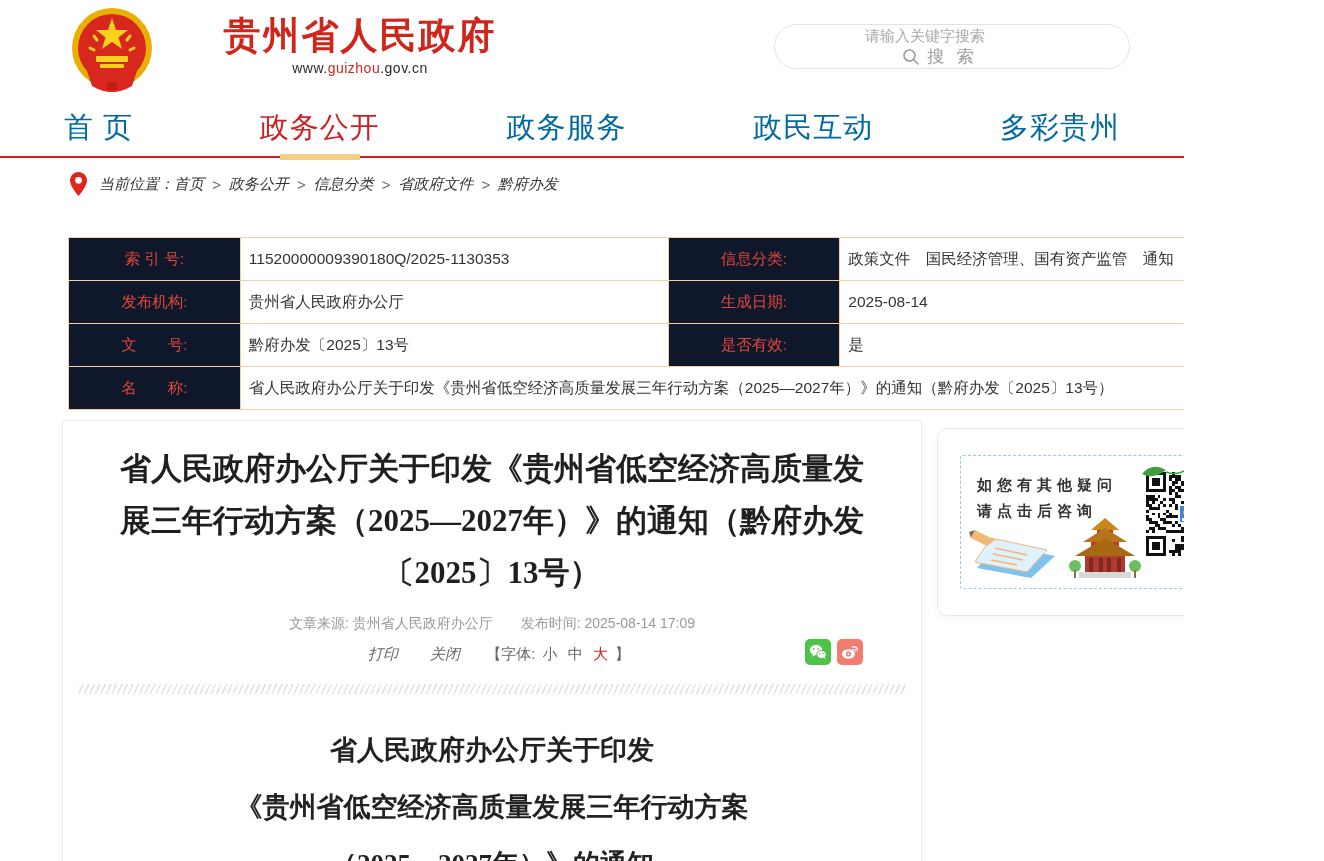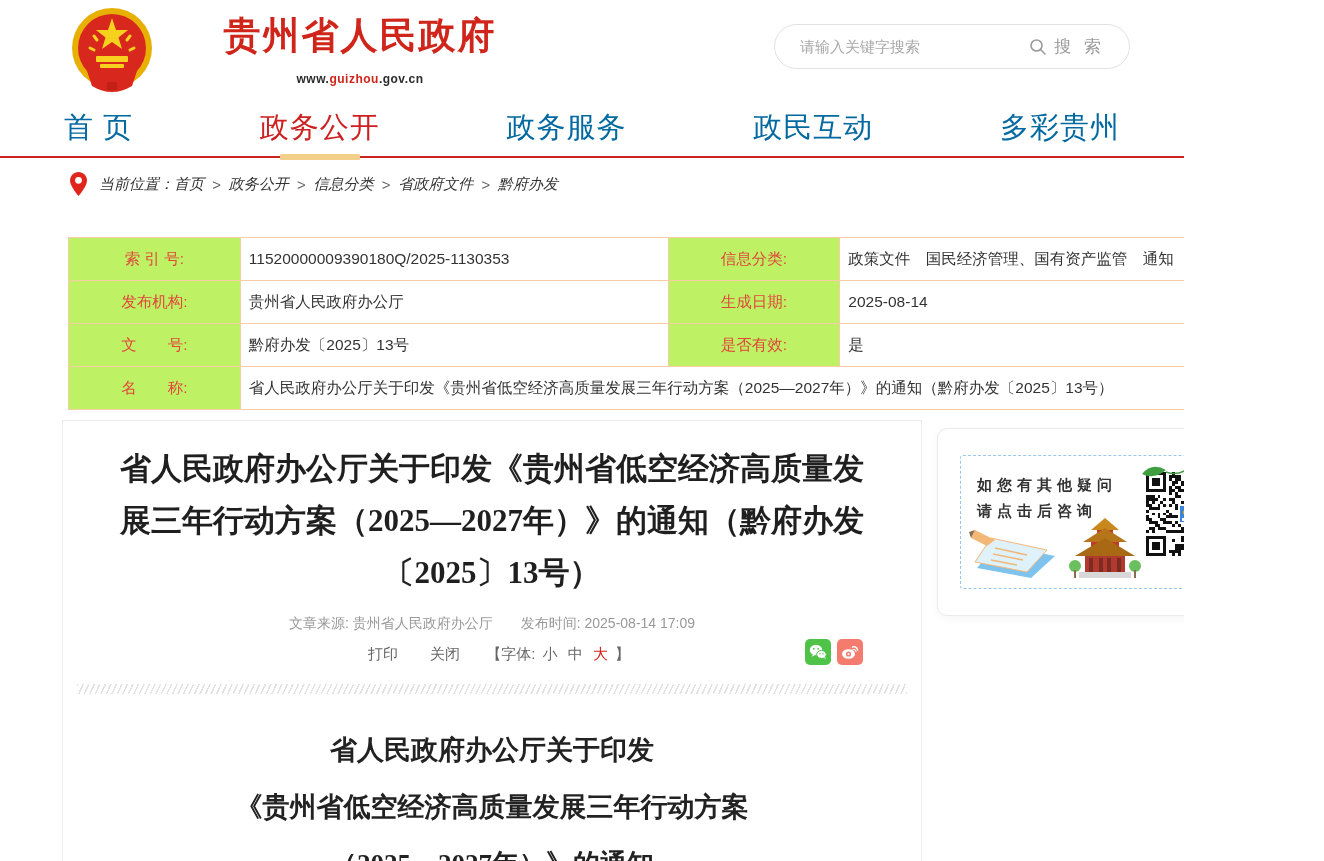--- a/index.html
+++ b/index.html
@@ -5,23 +5,23 @@
   * { margin:0; padding:0; box-sizing:border-box; }
   html,body { background:#fff; }
   body { font-family:"Liberation Sans","DejaVu Sans",sans-serif; color:#333; }
   .page { position:relative; width:1184px; height:861px; background:#fff; overflow:hidden; }
 
   
   .header { position:absolute; top:0; left:0; width:100%; height:100px; background:#fff; }
   .logo { position:absolute; left:66px; top:6px; width:92px; height:88px; }
   .site-title-block { position:absolute; left:150px; top:14px; width:420px; text-align:center; }
   .site-name { font-size:37px; font-weight:bold; color:#d0251b; letter-spacing:2px; line-height:44px; }
-  .site-url { font-size:12px; font-weight:bold; color:#2b2b2b; margin-top:14px; letter-spacing:.5px;}
+  .site-url { font-size:14px; font-weight:normal; color:#2b2b2b; margin-top:2px; letter-spacing:.5px;}
   .site-url .hl { color:#d0251b; }
-  .search-box { position:absolute; right:54px; top:24px; width:356px; height:45px; border:1px solid #e2e2e2; border-radius:23px; background:#fff; display:flex; align-items:center; }
+  .search-box { position:absolute; right:54px; top:24px; width:356px; height:45px; border:1px solid #e2e2e2; border-radius:23px; background:#fff; display:flex; align-items:center;flex-direction:column; }
   .search-input { flex:1; border:none; outline:none; background:transparent; font-size:15px; color:#333; padding-left:25px; font-family:inherit; }
   .search-input::placeholder { color:#a9a9a9; }
   .search-btn { display:flex; align-items:center; gap:7px; padding-right:24px; color:#9b9b9b; font-size:17px; letter-spacing:4px; cursor:pointer; white-space:nowrap; }
 
   
   .nav { position:absolute; top:100px; left:0; width:100%; height:58px; border-bottom:2px solid #cd2121; }
   .nav-inner { display:flex; justify-content:space-between; align-items:center; height:100%; padding:0 64px; }
   .nav-item { position:relative; font-size:29px; color:#0369a1; letter-spacing:1px; cursor:pointer; height:100%; display:flex; align-items:center; }
   .nav-item.active { color:#cd2121; }
   .nav-item.active .nav-underline { position:absolute; bottom:-4px; left:50%; transform:translateX(-50%); width:80px; height:6px; background:#f2cf8b; border-radius:1px; }
@@ -29,31 +29,31 @@
   
   .breadcrumb { position:absolute; top:172px; left:70px; display:flex; align-items:center; font-size:15px; color:#333;font-style:italic; }
   .pin { width:17px; height:24px; margin-right:12px; }
   .crumb-sep { margin:0 8px; color:#666; }
   .crumb { cursor:pointer; }
 
   
   .meta-table { position:absolute; left:68px; top:237px; width:1194px; border-top:1px solid #f7cda5; border-left:1px solid #f7cda5; font-size:15.5px; }
   .mrow { display:flex; }
   .mcell { border-right:1px solid #f7cda5; border-bottom:1px solid #f7cda5; height:43px; display:flex; align-items:center; }
-  .mlabel { width:172px; background:#bef264; color:#e2463c; justify-content:center; white-space:pre; }
+  .mlabel { width:172px; background:#0f172a; color:#e2463c; justify-content:center; white-space:pre; }
   .mvalue { padding-left:8px; color:#333; background:#fff; }
   .w-v1 { width:428px; } .w-v2 { width:422px; } .w-vfull { width:1022px; }
 
   
   .article-panel { position:absolute; left:62px; top:420px; width:860px; height:441px; background:#fff; border:1px solid #ededed; border-bottom:none; }
   .article-title { margin:22px 52px 0; text-align:center; font-family:"Liberation Serif","DejaVu Serif",serif; font-weight:bold; font-size:31px; line-height:52px; color:#1f1f1f; }
   .article-meta { margin-top:16px; text-align:center; font-size:14px; color:#999; }
   .article-meta .gap { display:inline-block; width:28px; }
   .article-toolbar { position:relative; margin-top:12px; text-align:center; font-size:15px; color:#666; }
-  .tool { margin:0 14px; cursor:pointer; }
+  .tool { margin:0 14px; cursor:pointer;font-style:italic; }
   .font-size-group { margin-left:8px; }
   .fs { cursor:pointer; margin:0 3px; }
   .fs-large { color:#d0251b; }
   .share-icons { position:absolute; right:58px; top:-6px; display:flex; gap:6px; }
   .share-icon { width:26px; height:26px; border-radius:5px; display:flex; align-items:center; justify-content:center; cursor:pointer; }
   .wechat { background:#4fc348; }
   .weibo { background:#f47c6e; }
   .divider-hatch { margin:20px 14px 0; height:10px;
      background:repeating-linear-gradient(115deg,#e3e3e3 0 1.5px,transparent 1.5px 5px); }
   .body-line { text-align:center; font-family:"Liberation Serif","DejaVu Serif",serif; font-weight:bold; font-size:27px; color:#222; line-height:57px; }

